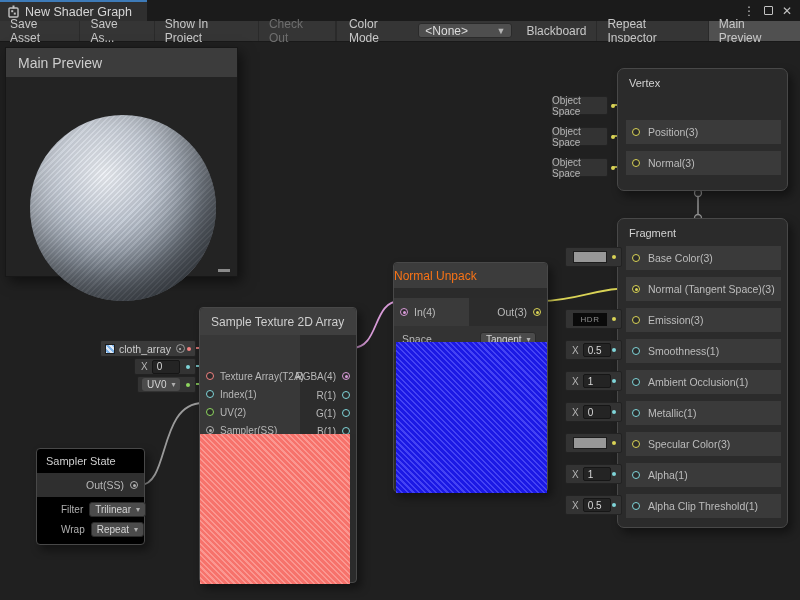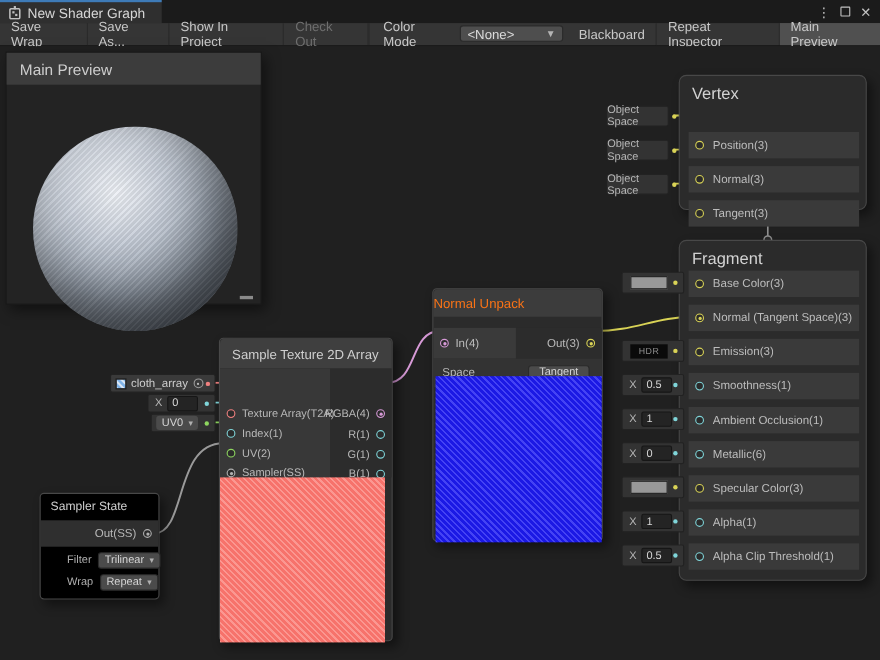--- a/index.html
+++ b/index.html
@@ -31,21 +31,21 @@
   .tb-dropdown .arrow { margin-left:auto; color:#b5b5b5; font-size:9px; }
 
   
   .graph { position:absolute; left:0; top:42px; width:800px; height:558px; background:#202020; }
   .wires { position:absolute; left:0; top:0; width:800px; height:558px; pointer-events:none; }
   .wires path, .wires line, .wires circle { pointer-events:auto; }
 
   
   .node { position:absolute; background:#2b2b2b; border:1px solid #484848; border-radius:7px;
     box-shadow:4px 5px 10px rgba(0,0,0,0.45); }
-  .node-title { color:#d2d2d2; font-size:15px; padding:8px 0 6px 11px; }
+  .node-title { color:#d2d2d2; font-size:11px; padding:8px 0 6px 11px; }
   .node-row { position:absolute; left:8px; width:155px; height:24px; background:#3a3a3a;
     border-radius:0; display:flex; align-items:center; padding-left:6px; gap:8px; }
   .row-label { color:#bcbcbc; font-size:10.5px; white-space:nowrap; overflow:hidden; }
 
   .port { flex:none; width:8px; height:8px; border-radius:50%; border:1.5px solid var(--c);
     background:#2b2b2b; position:relative; }
   .port.filled::after { content:""; position:absolute; left:1.5px; top:1.5px; width:3px; height:3px;
     border-radius:50%; background:var(--c); }
 
   
@@ -141,21 +141,21 @@
       <span>New Shader Graph</span>
     </div>
     <div class="win-controls">
       <span class="ctl">⋮</span>
       <span class="ctl"><span class="maxbox"></span></span>
       <span class="ctl">✕</span>
     </div>
   </div>
 
   <div class="toolbar">
-    <div class="tbtn">Save Wrap</div>
+    <div class="tbtn">Save Asset</div>
     <div class="tbtn">Save As...</div>
     <div class="tbtn">Show In Project</div>
     <div class="tbtn disabled">Check Out</div>
     <div class="tb-spacer"></div>
     <div class="tb-label">Color Mode</div>
     <div class="tb-dropdown">
       <span>&lt;None&gt;</span>
       <span class="arrow">▼</span>
     </div>
     <div class="tbtn">Blackboard</div>
@@ -204,24 +204,20 @@
     <div class="node vertex-node">
       <div class="node-title">Vertex</div>
       <div class="node-row" style="top:51px">
         <span class="port" style="--c:var(--vec3)"></span>
         <span class="row-label">Position(3)</span>
       </div>
       <div class="node-row" style="top:82px">
         <span class="port" style="--c:var(--vec3)"></span>
         <span class="row-label">Normal(3)</span>
       </div>
-      <div class="node-row" style="top:113px">
-        <span class="port" style="--c:var(--vec3)"></span>
-        <span class="row-label">Tangent(3)</span>
-      </div>
     </div>
 
     <div class="widget space-box" style="left:551px; top:54px;  width:57px; height:19px; --c:var(--vec3)">
       <span>Object Space</span>
       <span class="dot" style="right:-8px"></span>
     </div>
     <div class="widget space-box" style="left:551px; top:85px;  width:57px; height:19px; --c:var(--vec3)">
       <span>Object Space</span>
       <span class="dot" style="right:-8px"></span>
     </div>
@@ -247,21 +243,21 @@
       <div class="node-row" style="top:120px">
         <span class="port" style="--c:var(--vec1)"></span>
         <span class="row-label">Smoothness(1)</span>
       </div>
       <div class="node-row" style="top:151px">
         <span class="port" style="--c:var(--vec1)"></span>
         <span class="row-label">Ambient Occlusion(1)</span>
       </div>
       <div class="node-row" style="top:182px">
         <span class="port" style="--c:var(--vec1)"></span>
-        <span class="row-label">Metallic(6)</span>
+        <span class="row-label">Metallic(1)</span>
       </div>
       <div class="node-row" style="top:213px">
         <span class="port" style="--c:var(--vec3)"></span>
         <span class="row-label">Specular Color(3)</span>
       </div>
       <div class="node-row" style="top:244px">
         <span class="port" style="--c:var(--vec1)"></span>
         <span class="row-label">Alpha(1)</span>
       </div>
       <div class="node-row" style="top:275px">
@@ -378,21 +374,21 @@
           <span class="port filled" style="--c:var(--vec4)"></span>
           <span class="row-label">In(4)</span>
         </div>
         <div class="io-row out-row" style="top:6px; right:6px;">
           <span class="lbl" style="font-size:10.5px">Out(3)</span>
           <span class="port filled" style="--c:var(--vec3)"></span>
         </div>
       </div>
       <div class="space-row">
         <span>Space</span>
-        <span class="mini-drop" style="position:absolute; right:11px; width:56px; justify-content:space-between;flex-direction:column;">
+        <span class="mini-drop" style="position:absolute; right:11px; width:56px; justify-content:space-between;">
           <span>Tangent</span>
           <span class="arrow">▾</span>
         </span>
       </div>
       <div class="normal-preview"></div>
     </div>
 
     <div class="node sampler-node">
       <div class="sampler-title">Sampler State</div>
       <div class="sampler-out">

